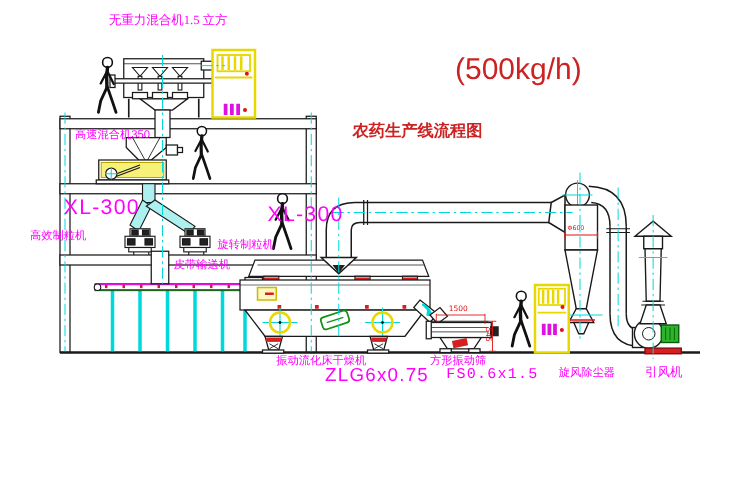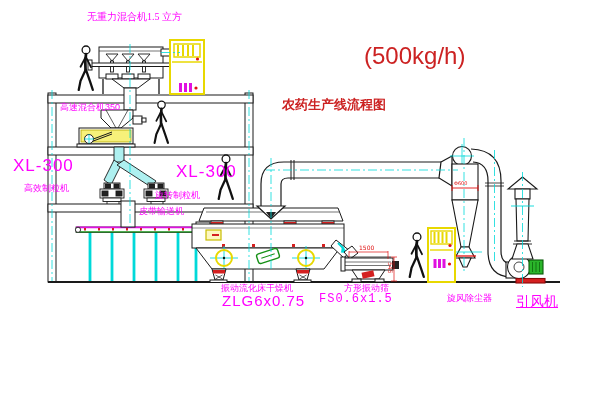--- a/index.html
+++ b/index.html
@@ -3,21 +3,21 @@
 <meta charset="utf-8">
 <style>
   html,body{margin:0;padding:0;background:#fff;}
   .stage{position:relative;width:600px;height:403px;background:#ffffff;overflow:hidden;
          font-family:"Liberation Sans","DejaVu Sans",sans-serif;}
   .stage svg{position:absolute;left:0;top:0;}
   .lbl{position:absolute;white-space:nowrap;line-height:1;color:#ff00ff;}
   .red{color:#cc2222;}
   .dim{color:#e01010;font-family:"DejaVu Sans",sans-serif;}
   .vert{writing-mode:vertical-rl;}
-  .model{letter-spacing:1px;}
+  .model{letter-spacing:1px;margin-left:38px;}
 </style>
 </head>
 <body>
 
 <div class="stage">
 
 <svg width="600" height="403" viewBox="0 0 600 403">
   <defs>
     <symbol id="person" viewBox="0 0 22 54">
       <circle cx="11" cy="6" r="4.3" fill="#fff" stroke="#111" stroke-width="1.4"></circle>
@@ -314,30 +314,30 @@
 <div class="lbl red" style="left:282px;top:53px;font-size:13px;font-weight:bold;margin-top:45px;">农药生产线流程图</div>
 <div class="lbl red" style="left:364px;top:44px;font-size:24px;">(500kg/h)</div>
 
 <div class="lbl" style="left:87px;top:12px;font-size:10px;font-family:Liberation Serif, serif;">无重力混合机1.5 立方</div>
 <div class="lbl" style="left:32px;top:103px;font-size:9px;margin-left:28px;">高速混合机350</div>
 
 <div class="lbl model" style="left:13px;top:157px;font-size:17px;">XL-300</div>
 <div class="lbl" style="left:4px;top:184px;font-size:9px;margin-left:20px;">高效制粒机</div>
 
 <div class="lbl model" style="left:176px;top:163px;font-size:17px;">XL-300</div>
-<div class="lbl" style="left:155px;top:191px;font-size:9px;">旋转制粒机</div>
+<div class="lbl" style="left:174px;top:191px;font-size:9px;">旋转制粒机</div>
 
 <div class="lbl" style="left:139px;top:207px;font-size:9px;">皮带输送机</div>
 
 <div class="lbl" style="left:221px;top:284px;font-size:9px;">振动流化床干燥机</div>
 <div class="lbl model" style="left:222px;top:293px;font-size:15px;">ZLG6x0.75</div>
 
 <div class="lbl" style="left:344px;top:284px;font-size:9px;">方形振动筛</div>
 <div class="lbl model" style="left:319px;top:293px;font-size:12px;font-family:Liberation Mono, monospace;">FS0.6x1.5</div>
 
 <div class="lbl" style="left:447px;top:294px;font-size:9px;">旋风除尘器</div>
-<div class="lbl" style="left:516px;top:294px;font-size:14px;text-decoration:underline;">引风机</div>
+<div class="lbl" style="left:516px;top:294px;font-size:10px;">引风机</div>
 
 <div class="lbl dim" style="left:359px;top:245px;font-size:6px;">1500</div>
 <div class="lbl dim vert" style="left:387px;top:262px;font-size:6px;">545</div>
 <div class="lbl dim" style="left:454px;top:181px;font-size:5px;">Φ600</div>
 
 </div>
 
 </body></html>

